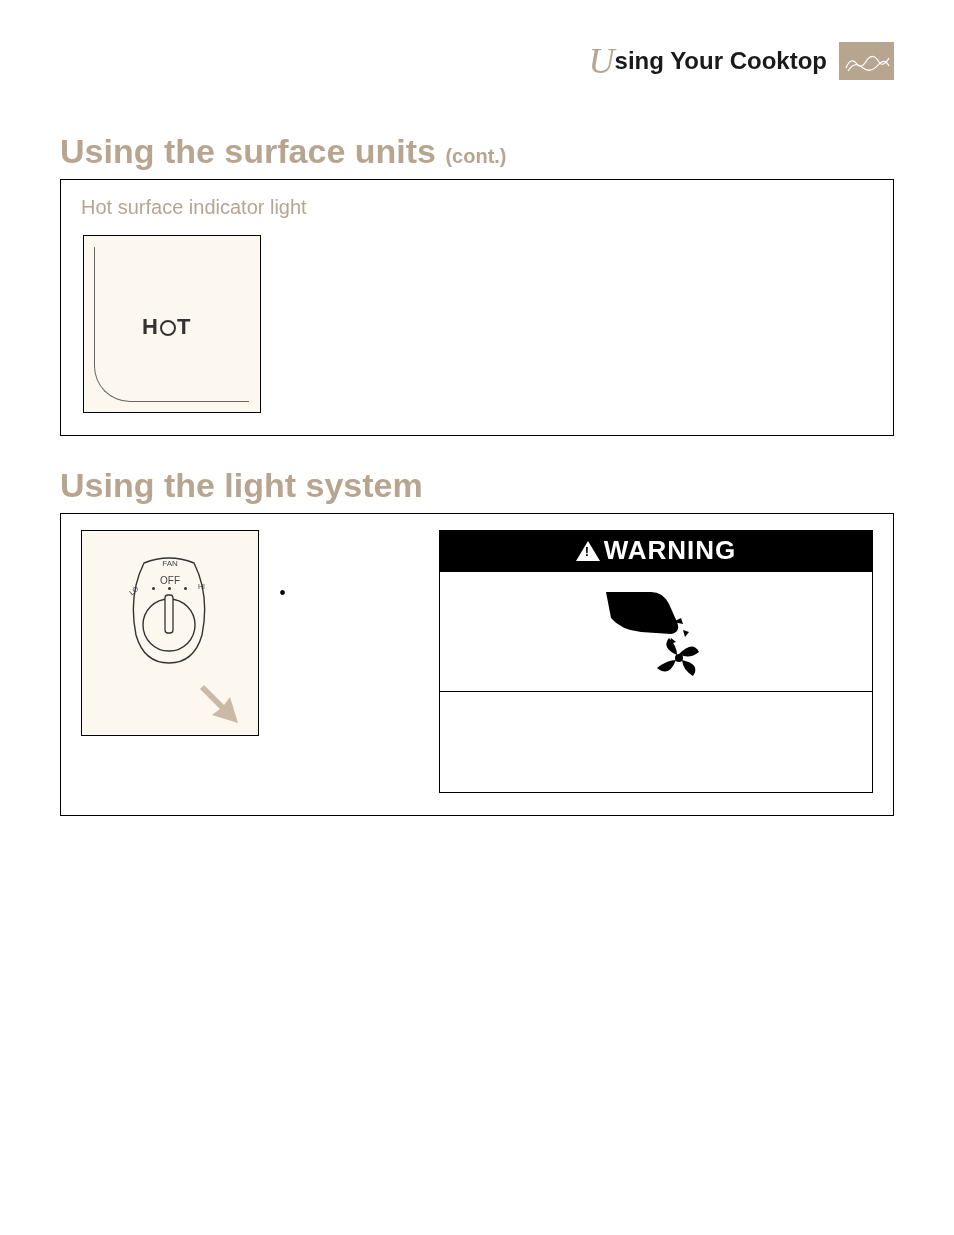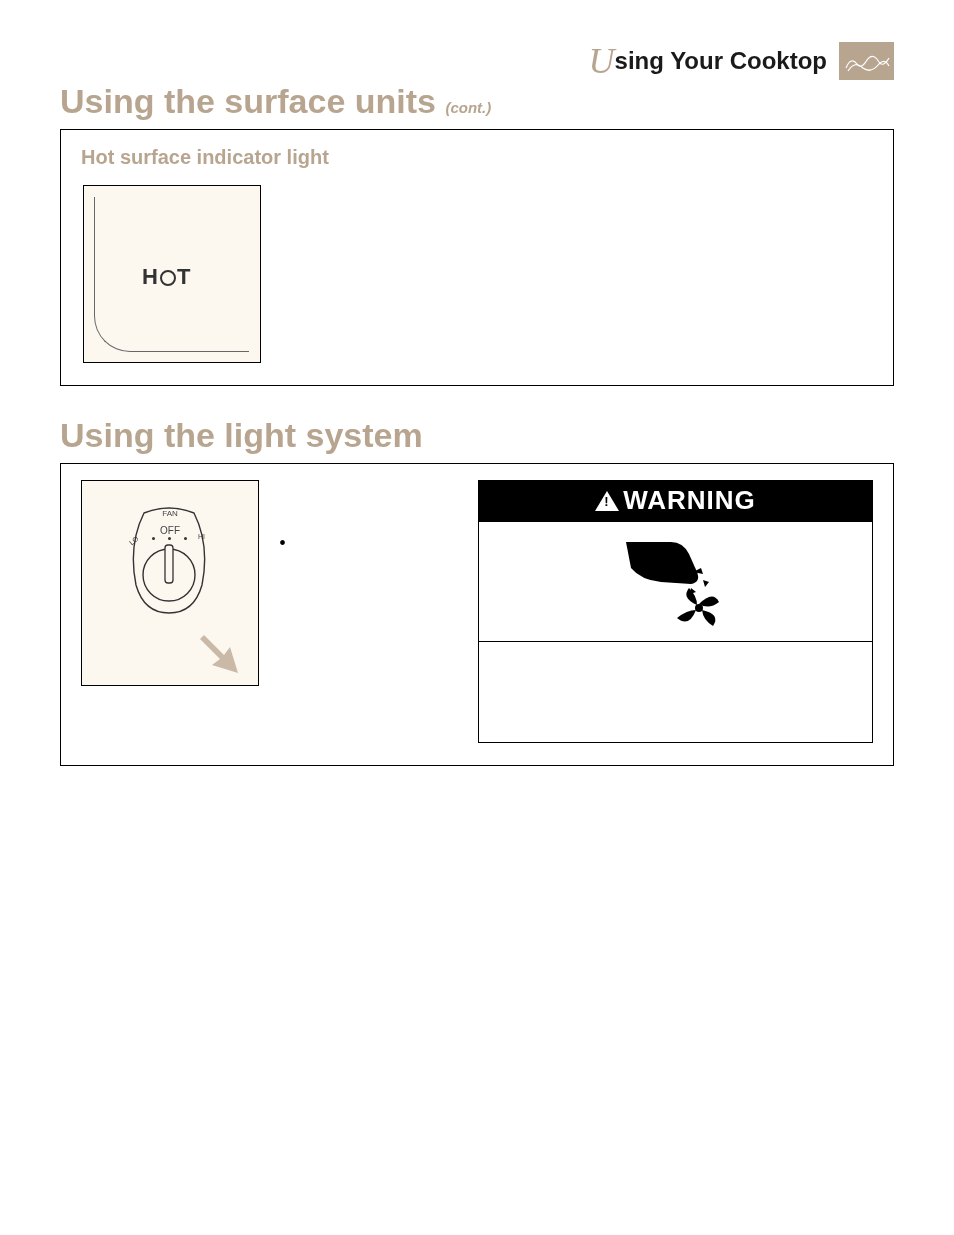--- a/index.html
+++ b/index.html
@@ -9,20 +9,21 @@
     background: #ffffff;
     font-family: Georgia, 'Times New Roman', serif;
     position: relative;
     padding: 40px 60px;
   }
   .header-row {
     display: flex;
     justify-content: flex-end;
     align-items: center;
     gap: 12px;
+    margin-bottom: 50px;
   }
   .header-title {
     font-size: 24px;
     font-weight: bold;
     color: #1a1a1a;
     font-family: Arial, sans-serif;
   }
   .header-title .script-u {
     font-family: 'Brush Script MT', cursive;
     font-size: 36px;
@@ -41,33 +42,32 @@
   }
   .logo-box svg { width: 48px; height: 30px; }
   .section-heading {
     font-family: Arial, Helvetica, sans-serif;
     font-size: 34px;
     font-weight: bold;
     color: #b8a590;
     margin-bottom: 8px;
   }
   .section-heading .cont {
-    font-size: 15px;
-    font-weight: bold;
-    font-style: italic;
+    font-size: 20px;
+    font-weight: bold;
   }
   .content-box {
     border: 1.5px solid #000;
     padding: 16px 20px 22px 20px;
     margin-bottom: 30px;
   }
   .sub-heading {
     font-family: Arial, Helvetica, sans-serif;
     font-size: 20px;
-    font-weight: bold;
+    font-weight: normal;
     color: #b8a590;
     margin-bottom: 16px;
   }
   .hot-diagram {
     width: 178px;
     height: 178px;
     border: 1.5px solid #000;
     background: #fcf8f0;
     position: relative;
     margin-left: 2px;
@@ -159,21 +159,21 @@
     bottom: 10px;
     right: 14px;
   }
   .bullet-col {
     padding-top: 52px;
     font-size: 20px;
     width: 20px;
   }
   .warning-box {
     border: 1.5px solid #000;
-    width: 395px;
+    width: 434px;
     margin-left: auto;
   }
   .warning-header {
     background: #000;
     color: #fff;
     font-family: Arial, sans-serif;
     font-weight: 900;
     font-size: 26px;
     letter-spacing: 1px;
     text-align: center;

